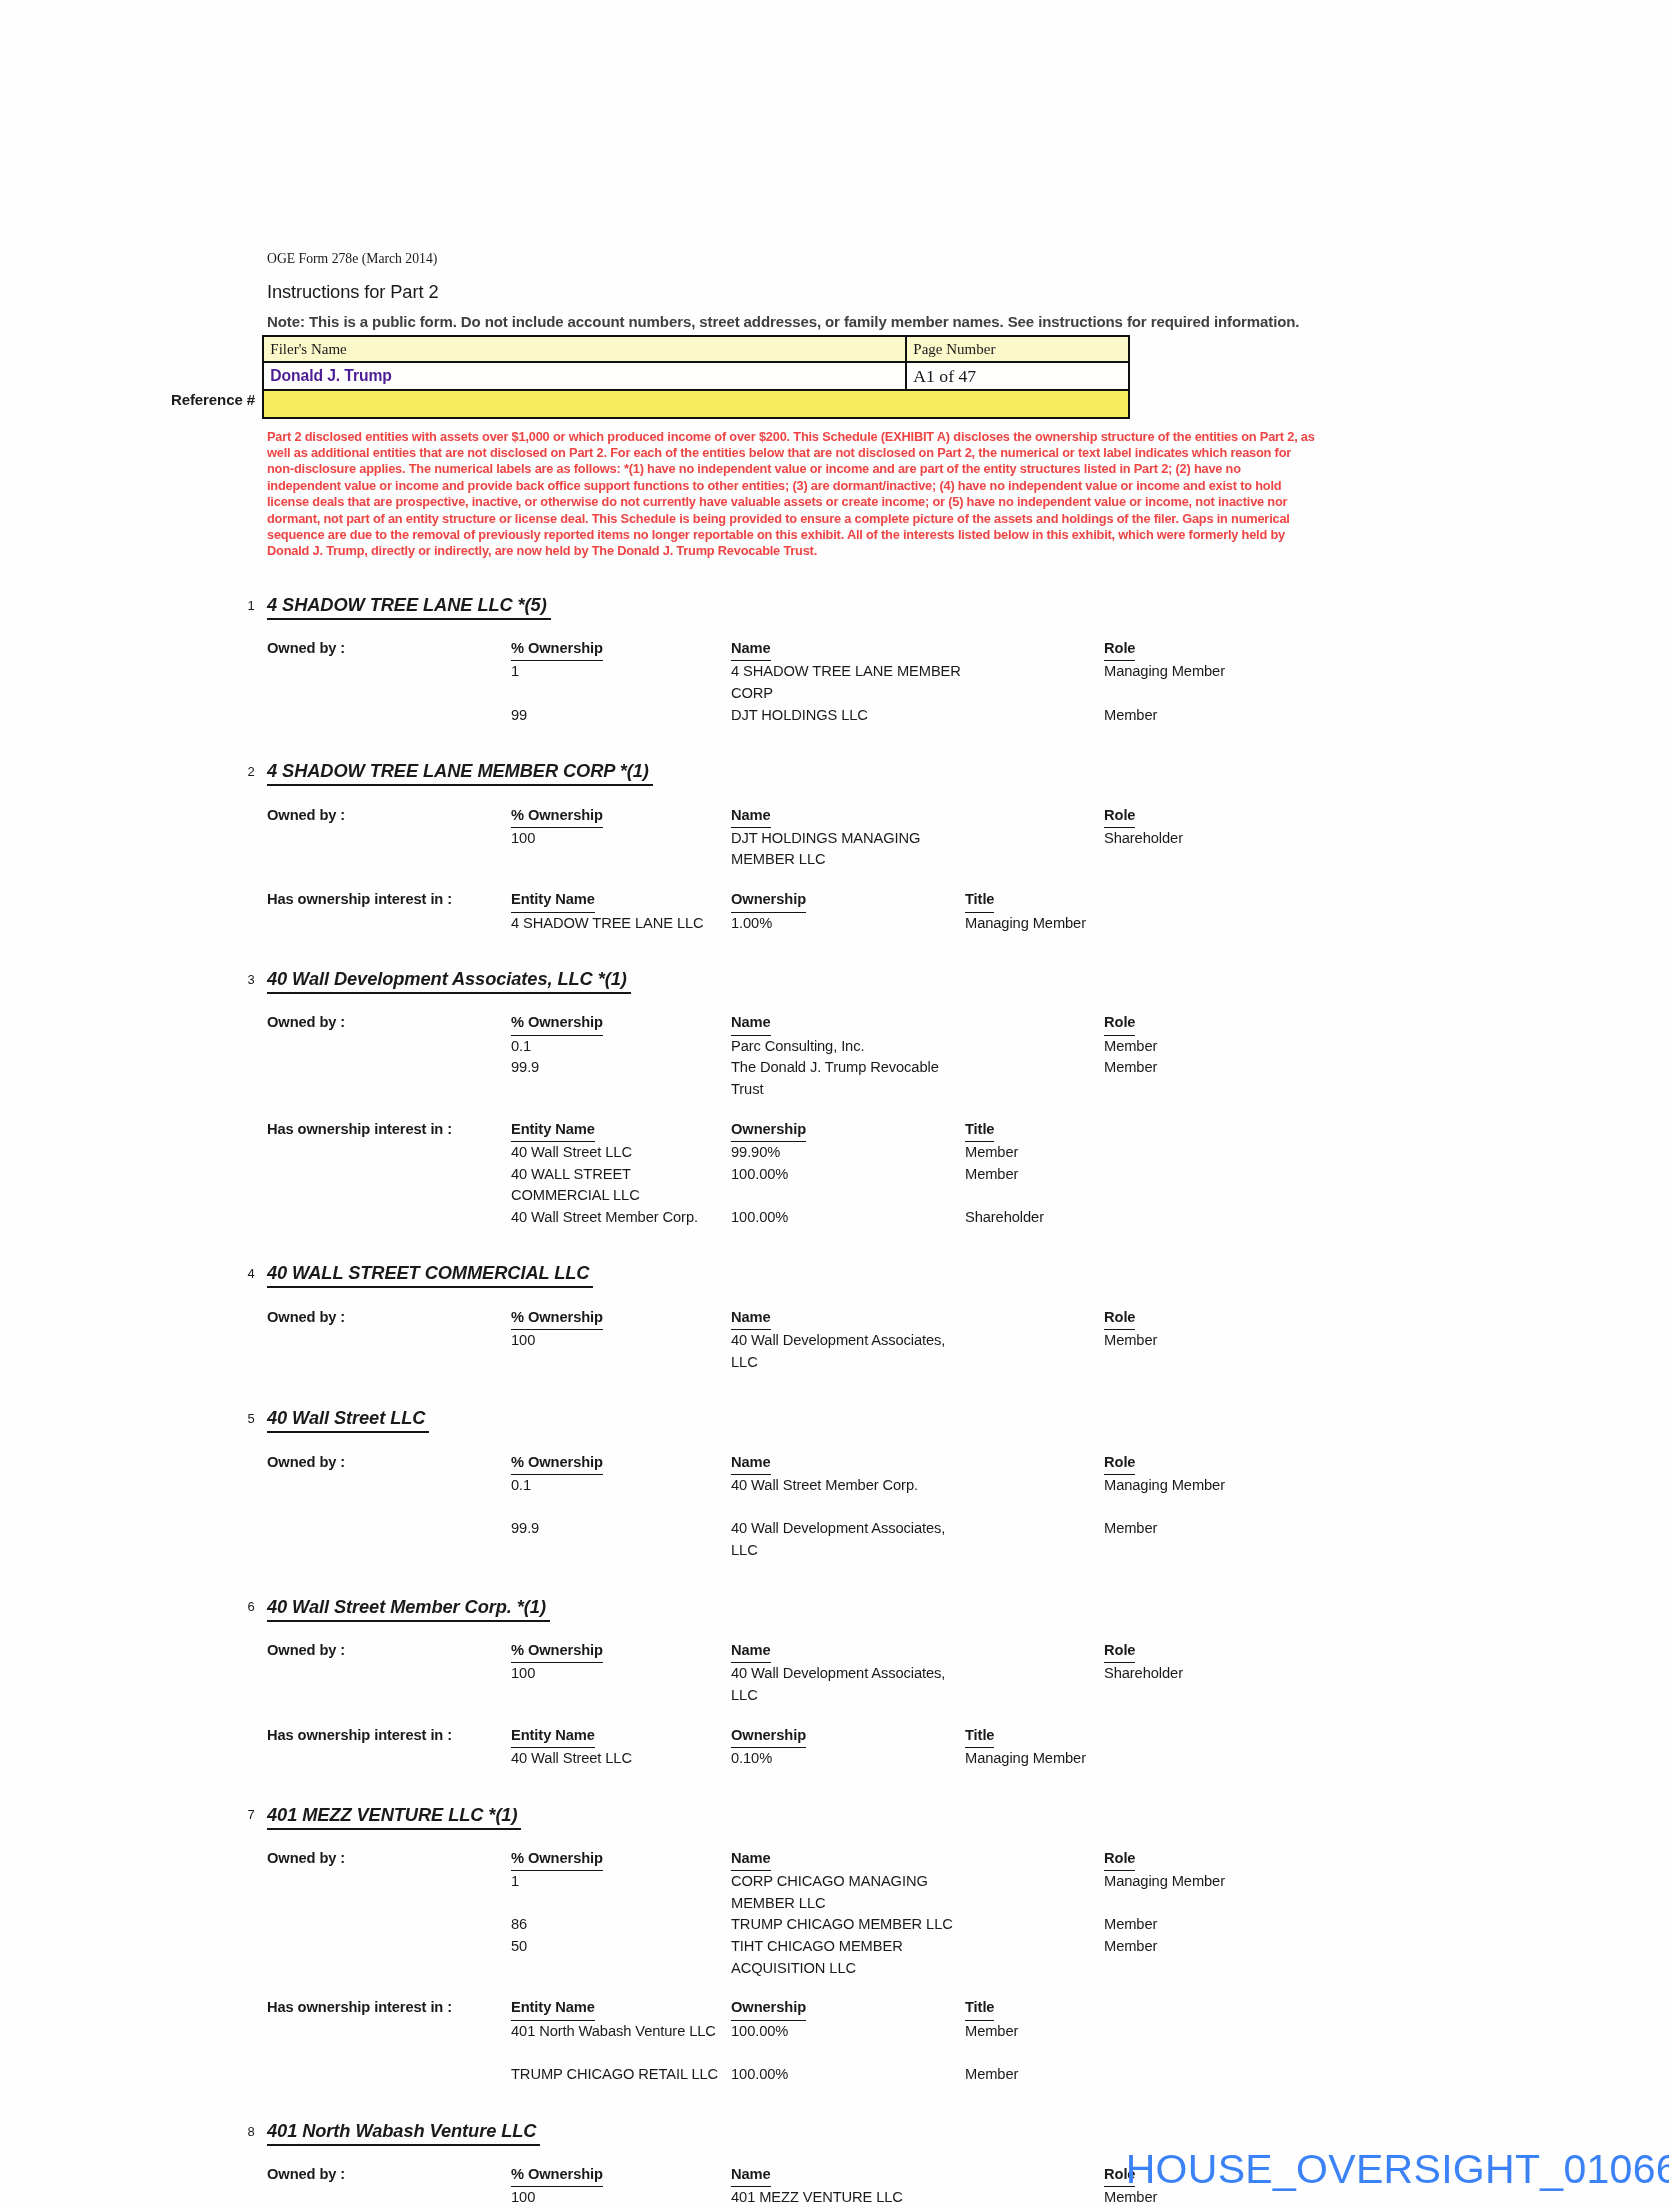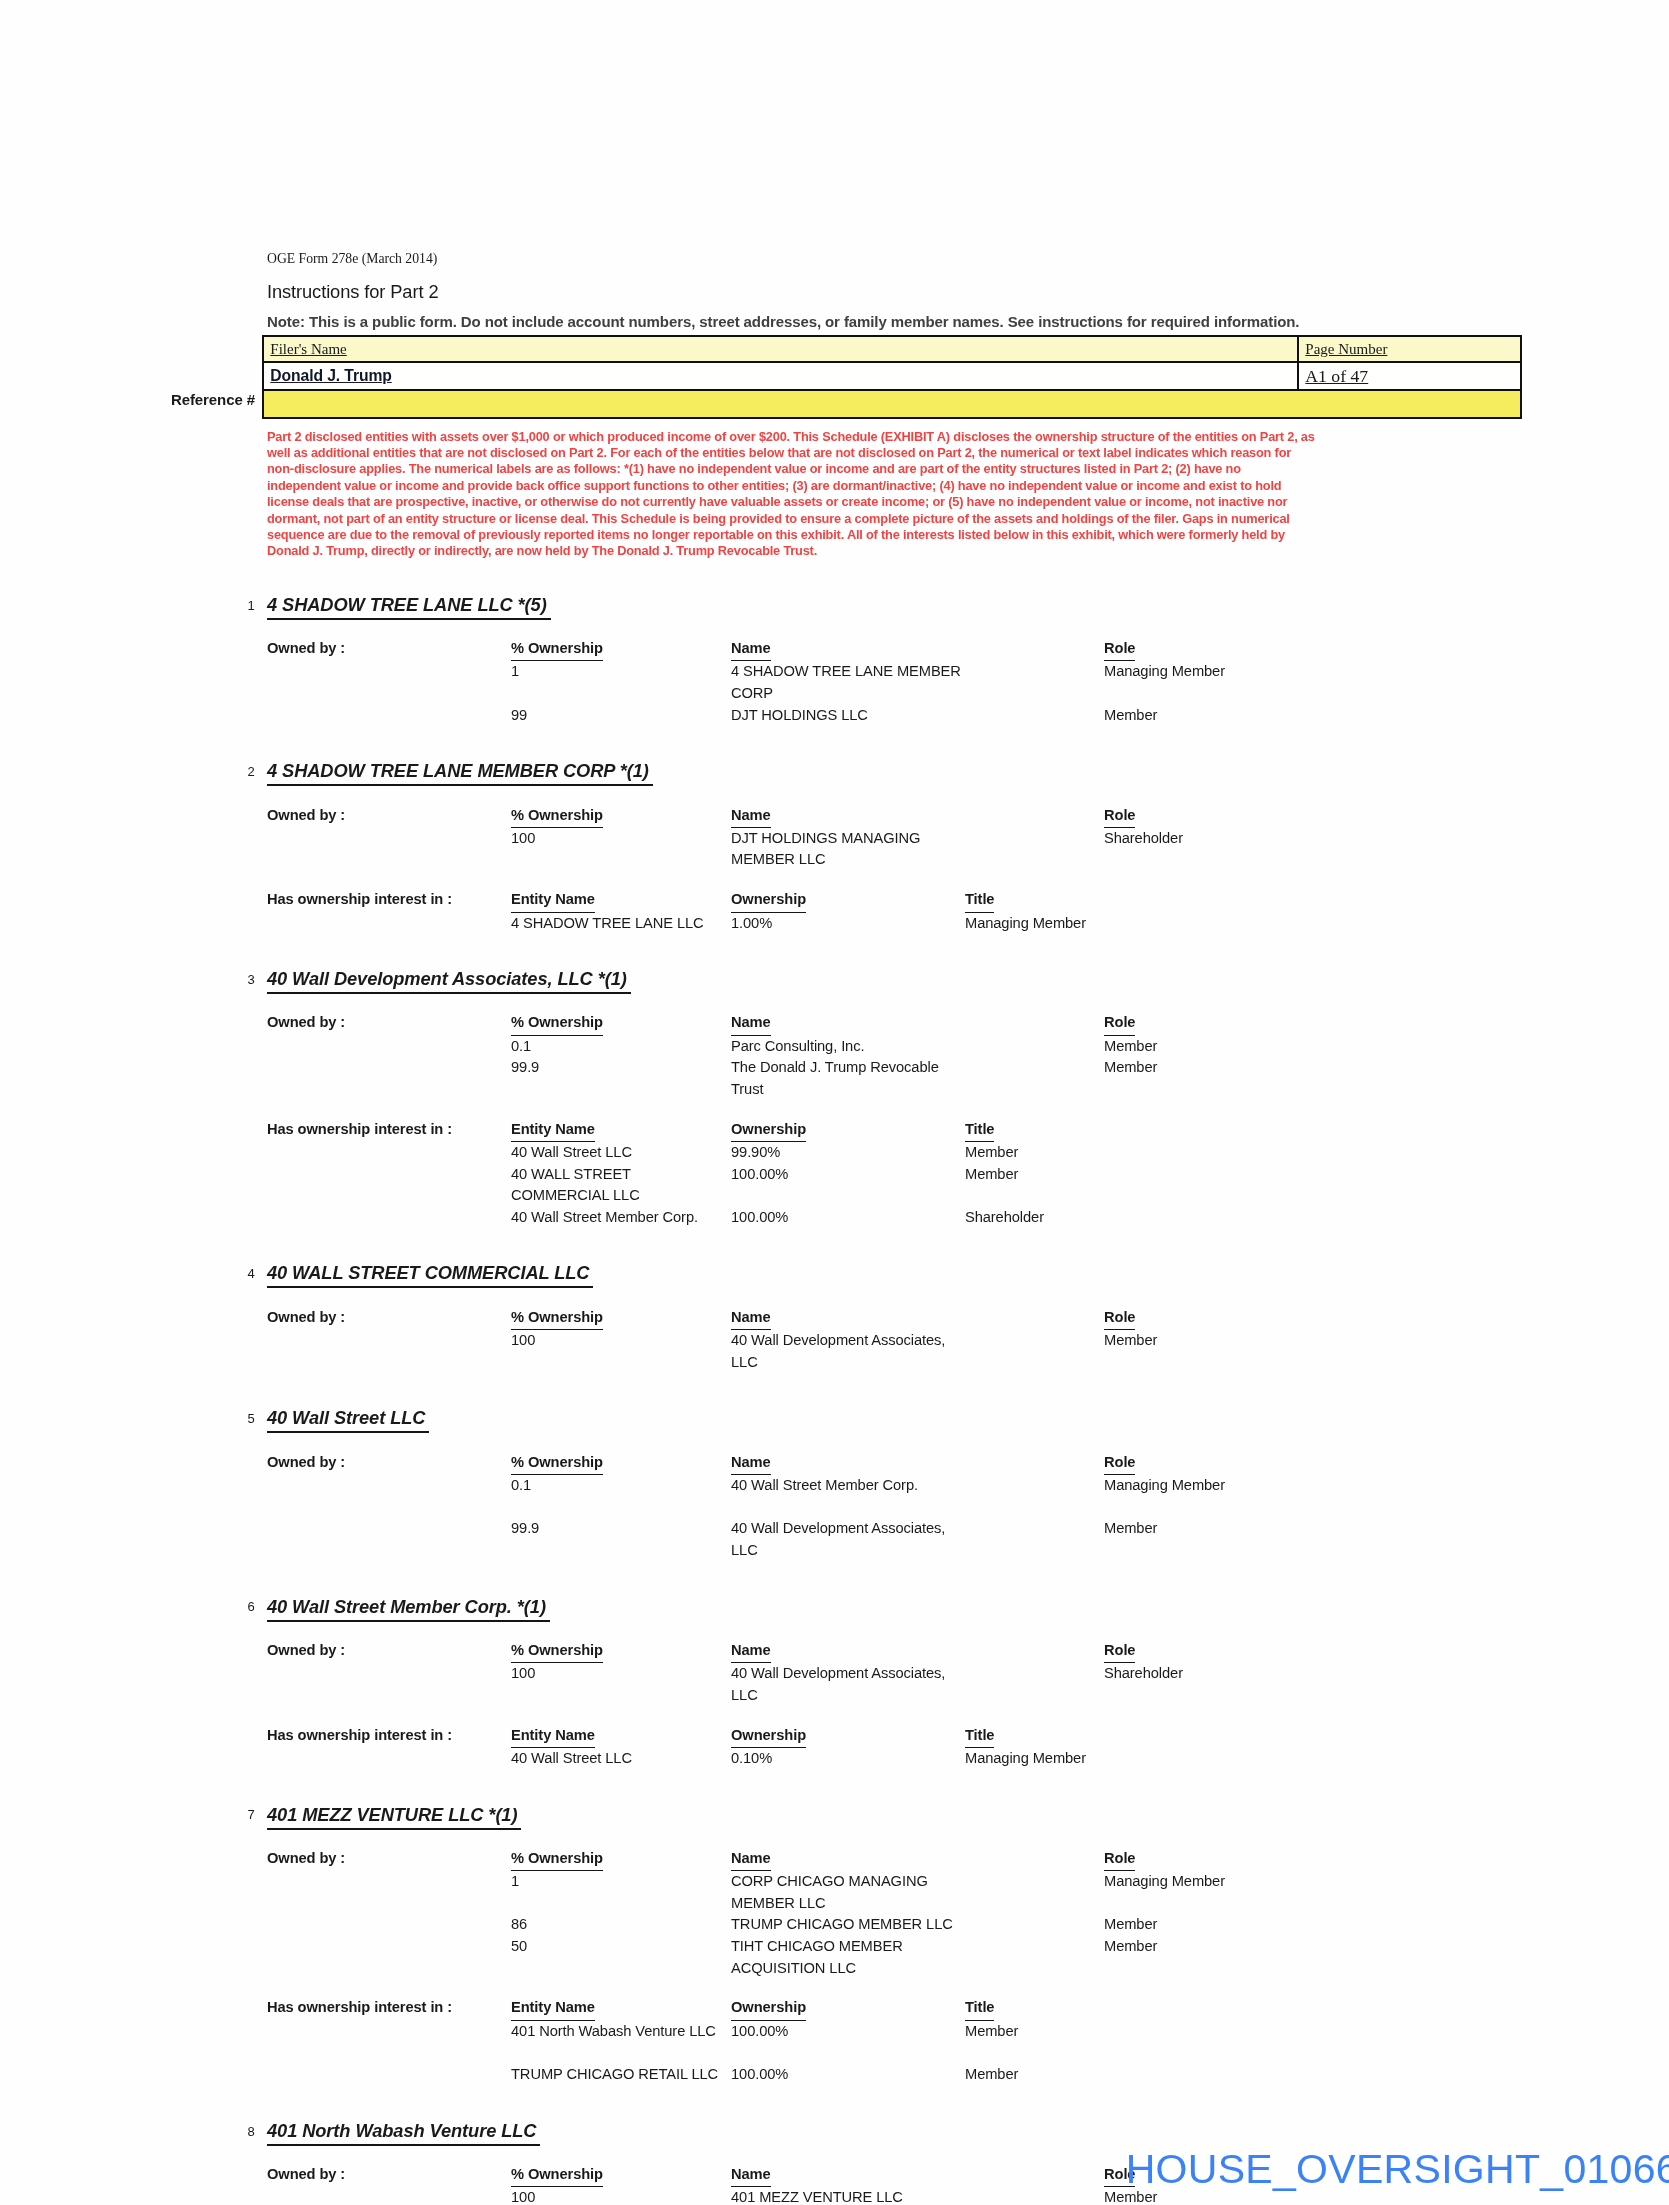--- a/index.html
+++ b/index.html
@@ -11,26 +11,26 @@
     padding-left:42px;
   }
   .content { position:absolute; left:267px; top:251px; width:1049px; }
 
   .form-line { font-family:"Liberation Serif", serif; font-size:13.7px; letter-spacing:0; }
   .doc-title { margin-top:14.4px; font-size:18.3px; font-weight:400; }
   .note { margin-top:9.2px; font-size:15px; font-weight:700; color:#404040; }
 
   .filer-wrap { position:relative; margin-top:5.9px; }
   .ref-label { position:absolute; left:-96px; bottom:11px; font-size:15px; font-weight:700; white-space:nowrap; }
-  table.filer-table { border-collapse:collapse; margin-left:-5.2px; width:1260px; table-layout:fixed;text-decoration:underline; }
+  table.filer-table { border-collapse:collapse; margin-left:-5.2px; width:868px; table-layout:fixed; }
   table.filer-table td { border:2px solid #101010; padding:1.3px 6.5px; }
   td.lbl { background:#fbf8ca; font-family:"Liberation Serif", serif; font-size:15px; height:21px; letter-spacing:0; }
   td.pagecol { width:208px; }
   td.val { background:#fffffe; height:23.6px; }
-  .filer-name { color:#0f172a; font-weight:700; font-size:15.7px; }
+  .filer-name { color:#4c1d95; font-weight:700; font-size:15.7px; }
   .page-val { font-family:"Liberation Serif", serif; font-size:17.7px; letter-spacing:0; }
   td.band { background:#f6ed5e; height:23.6px; border-top:2px solid #101010; }
 
   .intro { margin:9.2px 0 0 0; font-size:12.8px; line-height:16.4px; font-weight:600; letter-spacing:-0.2px; color:#ef4444; text-align:left; }
 
   #sections { margin-top:3.9px; }
   .section { margin-top:34px; }
   .sec-title-row { position:relative; margin-bottom:18.3px; line-height:22px; }
   .sec-num { position:absolute; left:-19.6px; bottom:3.3px; font-size:13px; font-weight:400; font-style:normal; }
   .sec-title { display:inline-block; font-size:18.3px; font-weight:700; font-style:italic;

